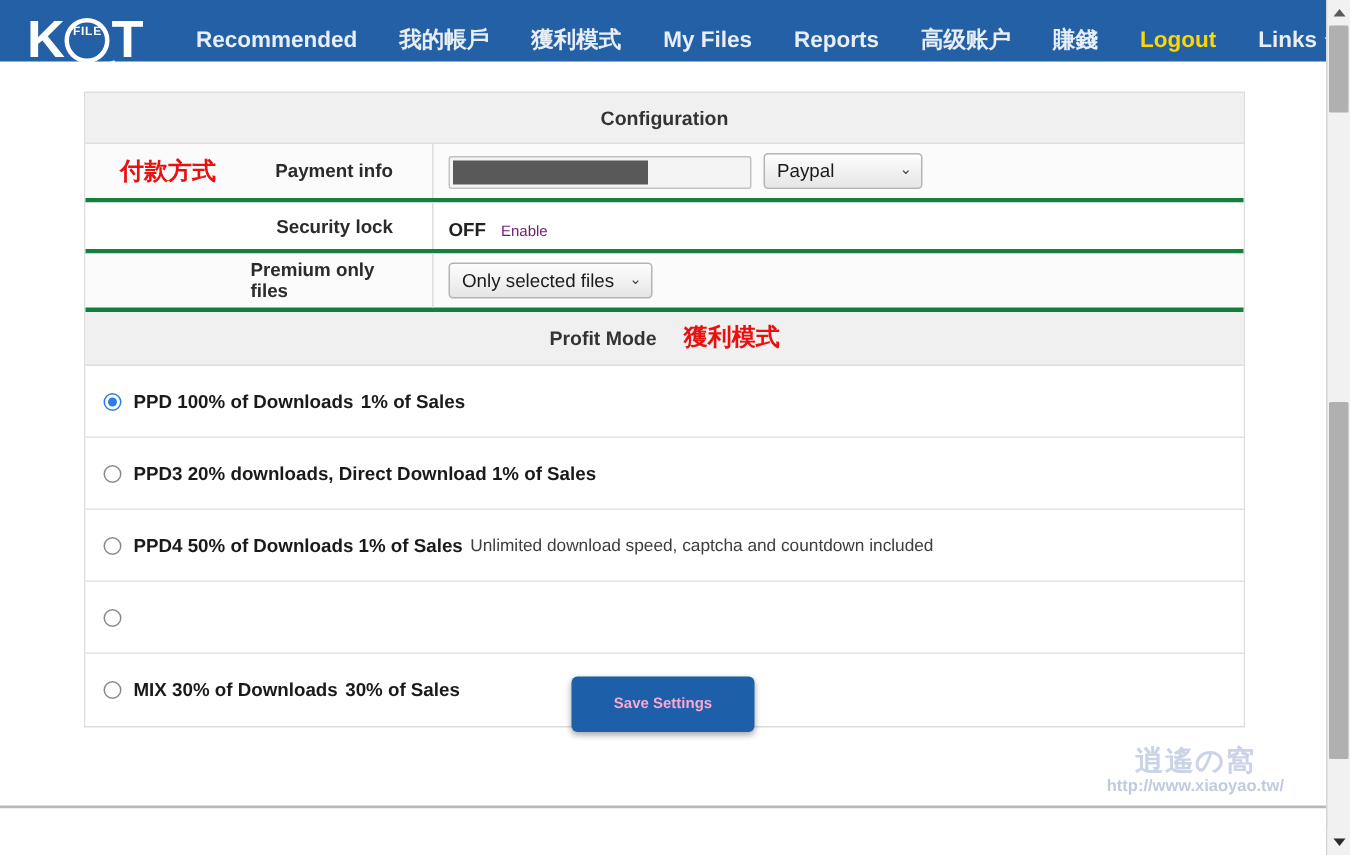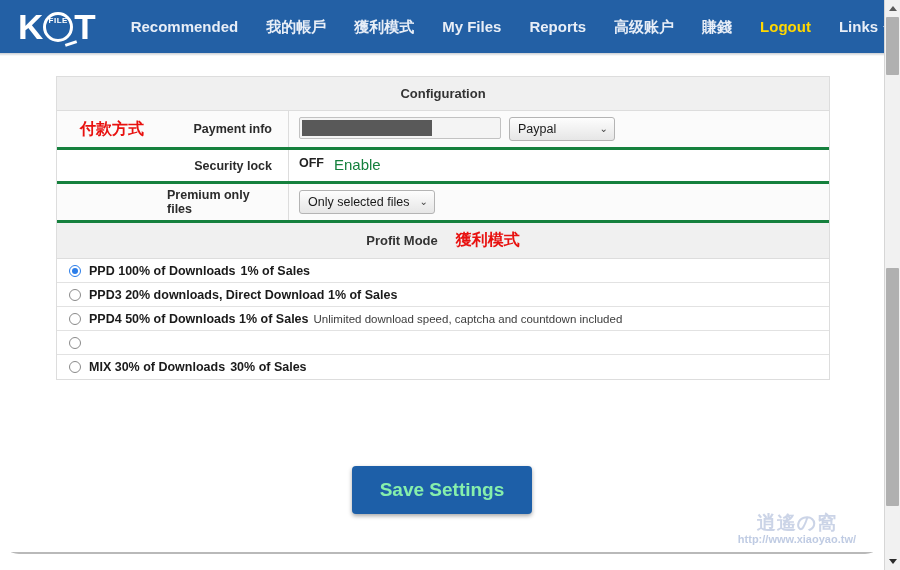--- a/index.html
+++ b/index.html
@@ -152,25 +152,24 @@
   .sb-thumb.top-frag {
     top: 17px; height: 58px;
   }
   .sb-thumb.main {
     top: 268px; height: 238px;
   }
 
   
   .content {
     position: absolute;
-    top: 56px; left: 0;
+    top: 41px; left: 0;
     width: 884px; height: 498px;
     background: #ffffff;
     overflow: hidden;
-    border-radius: 19px;
   }
 
   .config-panel {
     position: absolute;
     top: 20px; left: 56px;
     width: 774px;
     border: 1px solid #dddddd;
     background: #ffffff;
   }
 
@@ -203,30 +202,30 @@
     color: #e8110f;
     font-size: 16px;
     font-weight: bold;
     font-family: "DejaVu Sans", sans-serif;
   }
   .cfg-label {
     width: 122px;
     display: flex;
     align-items: center;
     justify-content: flex-end;
-    padding-right: 16px;
+    padding-right: 26px;
     font-size: 12.5px;
     font-weight: bold;
     color: #2b2b2b;
     border-right: 1px solid #dddddd;
   }
   .cfg-value {
     flex: 1;
     display: flex;
-    align-items: flex-start;
+    align-items: flex-end;
     padding: 6px 0 6px 10px;
     gap: 8px;
   }
 
   .text-input {
     position: relative;
     width: 202px; height: 22px;
     border: 1px solid #c2c2c2;
     background: #f4f4f4;
     border-radius: 2px;
@@ -258,22 +257,22 @@
     color: #444444;
     line-height: 1;
   }
 
   .off-text {
     font-size: 12.5px;
     font-weight: bold;
     color: #222222;
   }
   .enable-link {
-    font-size: 15px;
-    color: #15803d;
+    font-size: 10px;
+    color: #701a75;
     text-decoration: none;
     cursor: pointer;
     margin-left: 2px;
   }
 
   .profit-head {
     height: 36px;
     background: #f0f0f0;
     border-bottom: 1px solid #dddddd;
     display: flex;
@@ -289,21 +288,21 @@
   .profit-head .pm-annot {
     color: #e8110f;
     font-size: 16px;
     font-weight: bold;
     font-family: "DejaVu Sans", sans-serif;
   }
 
   .mode-row {
     display: flex;
     align-items: center;
-    height: 24px;
+    height: 48px;
     padding-left: 12px;
     border-bottom: 1px solid #e2e2e2;
     background: #ffffff;
   }
   .mode-row:last-child { border-bottom: none; }
   .radio {
     width: 12px; height: 12px;
     border-radius: 50%;
     border: 1px solid #8a8a8a;
     background: #ffffff;
@@ -339,22 +338,22 @@
 
   .save-wrap {
     position: absolute;
     top: 410px; left: 0;
     width: 884px;
     display: flex;
     justify-content: center;
   }
   .save-btn {
     background: #1d5fa8;
-    color: #86efac;
-    font-size: 19px;
+    color: #f9a8d4;
+    font-size: 10px;
     font-weight: bold;
     border: none;
     border-radius: 4px;
     padding: 13px 28px;
     cursor: pointer;
     box-shadow: 0 2px 4px rgba(0,0,0,0.35);
     font-family: "Liberation Sans", sans-serif;
   }
 
   

